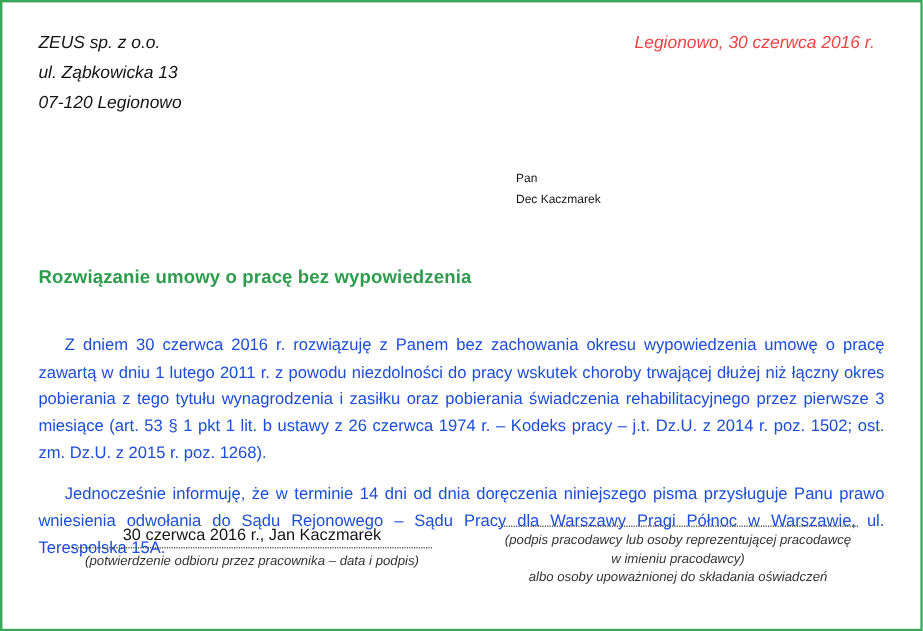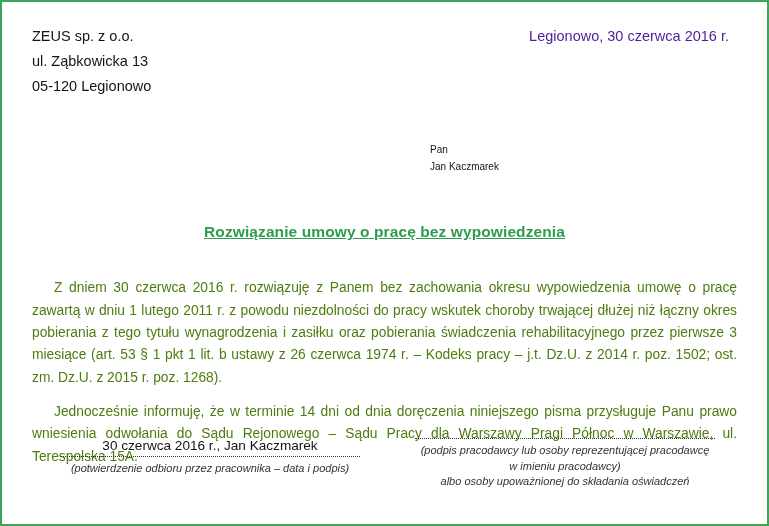--- a/index.html
+++ b/index.html
@@ -26,58 +26,57 @@
     top: 0;
     right: 0;
     bottom: 0;
     padding: 22px 30px 10px 30px;
     box-sizing: border-box;
   }
   .header-row {
     display: flex;
     justify-content: space-between;
     align-items: flex-start;
+    font-style: italic;
   }
   .sender {
     font-size: 14.5px;
     line-height: 1.72;
     color: #141414;
   }
   .sender div {
     white-space: nowrap;
   }
   .place-date {
     font-size: 14.5px;
     line-height: 1.72;
-    color: #4c1d95;
+    color: #ef4444;
     padding-top: 0px;
     padding-right: 8px;
     white-space: nowrap;
   }
   .addressee {
     margin-top: 42px;
     margin-left: 398px;
     font-size: 10px;
     line-height: 1.72;
     color: #141414;
   }
   .title {
     margin-top: 48px;
-    text-align: center;
     font-size: 15.5px;
     font-weight: bold;
     color: #2f9b4e;
     letter-spacing: 0.1px;
-    text-decoration: underline;
   }
   .body-text {
     margin-top: 36px;
     font-size: 13.8px;
     line-height: 1.62;
-    color: #4d7c0f;
+    color: #1d4ed8;
     text-align: justify;
     text-justify: inter-word;
   }
   .body-text p {
     margin: 0;
     text-indent: 22px;
   }
   .body-text p + p {
     margin-top: 12px;
   }
@@ -115,28 +114,28 @@
 </head>
 <body>
 
 <div class="page">
   <div class="inner">
 
     <div class="header-row">
       <div class="sender">
         <div>ZEUS sp. z o.o.</div>
         <div>ul. Ząbkowicka 13</div>
-        <div>05-120 Legionowo</div>
+        <div>07-120 Legionowo</div>
       </div>
       <div class="place-date">Legionowo, 30 czerwca 2016 r.</div>
     </div>
 
     <div class="addressee">
       <div>Pan</div>
-      <div>Jan Kaczmarek</div>
+      <div>Dec Kaczmarek</div>
     </div>
 
     <div class="title">Rozwiązanie umowy o pracę bez wypowiedzenia</div>
 
     <div class="body-text">
       <p>Z dniem 30 czerwca 2016 r. rozwiązuję z Panem bez zachowania okresu wypowiedzenia umowę o pracę zawartą w dniu 1 lutego 2011 r. z powodu niezdolności do pracy wskutek choroby trwającej dłużej niż łączny okres pobierania z tego tytułu wynagrodzenia i zasiłku oraz pobierania świadczenia rehabilitacyjnego przez pierwsze 3 miesiące (art. 53 § 1 pkt 1 lit. b ustawy z 26 czerwca 1974 r. – Kodeks pracy – j.t. Dz.U. z 2014 r. poz. 1502; ost. zm. Dz.U. z 2015 r. poz. 1268).</p>
       <p>Jednocześnie informuję, że w terminie 14 dni od dnia doręczenia niniejszego pisma przysługuje Panu prawo wniesienia odwołania do Sądu Rejonowego – Sądu Pracy dla Warszawy Pragi Północ w Warszawie, ul. Terespolska 15A.</p>
     </div>
 
     <div class="signatures">

